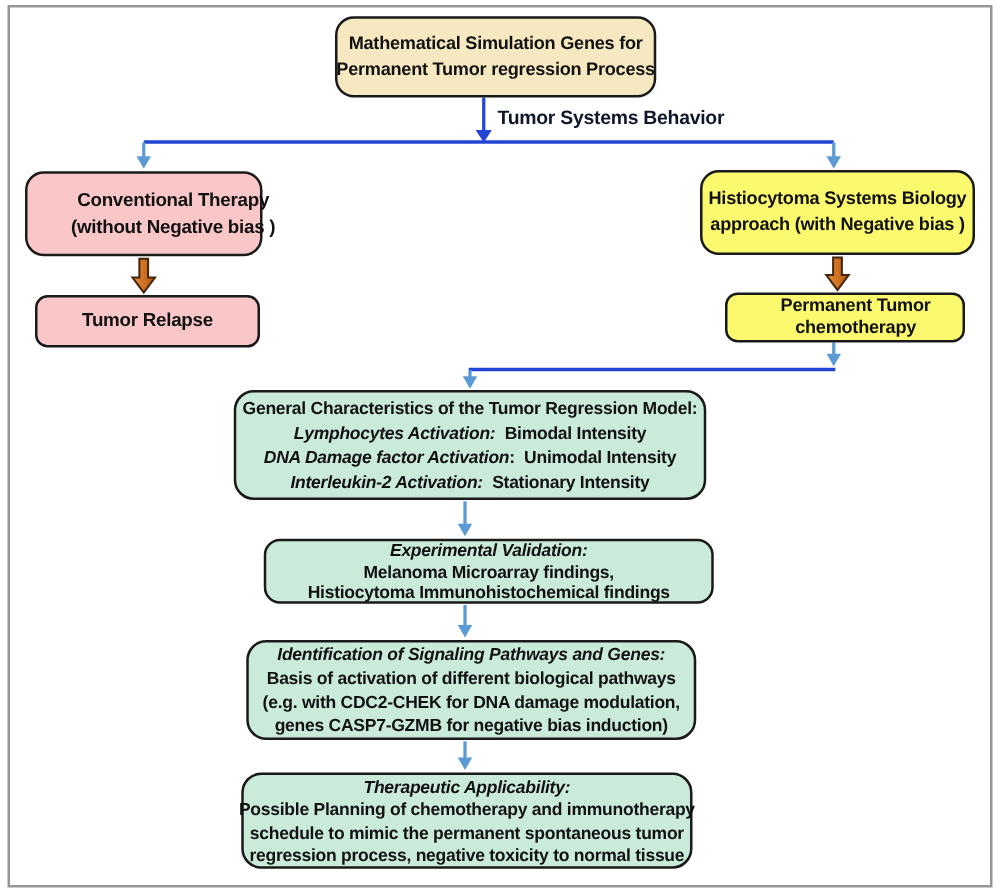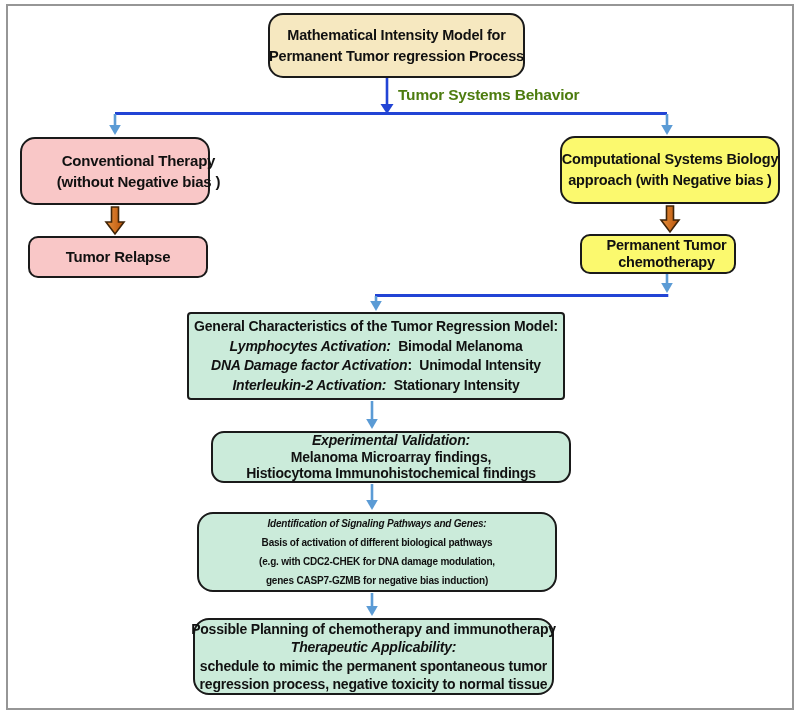--- a/index.html
+++ b/index.html
@@ -19,28 +19,28 @@
   }
   .tline{white-space:pre;}
   .cream{background:#F6E8C0;}
   .pink{background:#F9C7C7;}
   .yellow{background:#FBF96E;}
   .green{background:#CBEBDA;}
   #top-box{left:268px;top:13px;width:257px;height:65px;border-radius:15px;font-size:14.5px;line-height:21px;}
   #conv-box{left:20px;top:137px;width:190px;height:68px;border-radius:15px;font-size:15px;line-height:21px;padding-left:47px;}
   #relapse-box{left:28px;top:236px;width:180px;height:42px;border-radius:10px;font-size:15px;line-height:20px;}
   #comp-box{left:560px;top:136px;width:220px;height:68px;border-radius:15px;font-size:14.5px;line-height:21px;}
-  #elim-box{left:580px;top:234px;width:156px;height:40px;border-radius:10px;font-size:14.5px;line-height:17px;padding-left:17px;}
-  #green1{left:187px;top:312px;width:378px;height:88px;border-radius:4px;font-size:14px;line-height:19.5px;}
+  #elim-box{left:580px;top:234px;width:192px;height:40px;border-radius:10px;font-size:14.5px;line-height:17px;padding-left:17px;}
+  #green1{left:187px;top:312px;width:378px;height:88px;border-radius:16px;font-size:14px;line-height:19.5px;}
   #green2{left:211px;top:431px;width:360px;height:52px;border-radius:13px;font-size:14px;line-height:16.5px;}
-  #green3{left:197px;top:512px;width:360px;height:80px;border-radius:16px;font-size:10px;line-height:19px;}
+  #green3{left:197px;top:512px;width:360px;height:80px;border-radius:16px;font-size:14px;line-height:19px;}
   #green4{left:193px;top:618px;width:361px;height:77px;border-radius:16px;font-size:14px;line-height:18.5px;}
   #behavior-label{
     position:absolute;left:398px;top:86px;font-size:15.5px;font-weight:bold;
-    color:#4d7c0f;letter-spacing:-0.2px;white-space:pre;
+    color:#0f172a;letter-spacing:-0.2px;white-space:pre;
   }
   em{font-style:italic;}
 </style>
 </head>
 <body>
 
 <div id="canvas">
 
   <div id="frame"></div>
 
@@ -79,65 +79,65 @@
     <polygon points="366.2,419 377.8,419 372,429" fill="#5B9BD5"></polygon>
 
     <line x1="372" y1="484" x2="372" y2="501" stroke="#5B9BD5" stroke-width="2.6"></line>
     <polygon points="366.2,500 377.8,500 372,510" fill="#5B9BD5"></polygon>
 
     <line x1="372" y1="593" x2="372" y2="607" stroke="#5B9BD5" stroke-width="2.6"></line>
     <polygon points="366.2,606 377.8,606 372,616" fill="#5B9BD5"></polygon>
   </svg>
 
   <div id="top-box" class="box cream">
-      <div class="tline"><span>Mathematical Intensity Model for</span></div>
+      <div class="tline"><span>Mathematical Simulation Genes for</span></div>
       <div class="tline"><span>Permanent Tumor regression Process</span></div>
     </div>
 
   <div id="behavior-label">Tumor Systems Behavior</div>
 
   <div id="conv-box" class="box pink">
       <div class="tline"><span>Conventional Therapy</span></div>
       <div class="tline"><span>(without Negative bias )</span></div>
     </div>
 
   <div id="relapse-box" class="box pink">
     <div class="tline">Tumor Relapse</div>
   </div>
 
   <div id="comp-box" class="box yellow">
-      <div class="tline"><span>Computational Systems Biology</span></div>
+      <div class="tline"><span>Histiocytoma Systems Biology</span></div>
       <div class="tline"><span>approach (with Negative bias )</span></div>
     </div>
 
   <div id="elim-box" class="box yellow">
       <div class="tline"><span>Permanent Tumor</span></div>
       <div class="tline"><span>chemotherapy</span></div>
     </div>
 
   <div id="green1" class="box green">
       <div class="tline"><span>General Characteristics of the Tumor Regression Model:</span></div>
-      <div class="tline"><em>Lymphocytes Activation:</em><span>  Bimodal Melanoma</span></div>
+      <div class="tline"><em>Lymphocytes Activation:</em><span>  Bimodal Intensity</span></div>
       <div class="tline"><em>DNA Damage factor Activation</em><span>:  Unimodal Intensity</span></div>
       <div class="tline"><em>Interleukin-2 Activation:</em><span>  Stationary Intensity</span></div>
     </div>
 
   <div id="green2" class="box green">
       <div class="tline"><em>Experimental Validation:</em></div>
       <div class="tline"><span>Melanoma Microarray findings,</span></div>
       <div class="tline"><span>Histiocytoma Immunohistochemical findings</span></div>
     </div>
 
   <div id="green3" class="box green">
       <div class="tline"><em>Identification of Signaling Pathways and Genes:</em></div>
       <div class="tline"><span>Basis of activation of different biological pathways</span></div>
       <div class="tline"><span>(e.g. with CDC2-CHEK for DNA damage modulation,</span></div>
       <div class="tline"><span>genes CASP7-GZMB for negative bias induction)</span></div>
     </div>
 
   <div id="green4" class="box green">
+      <div class="tline"><em>Therapeutic Applicability:</em></div>
       <div class="tline"><span>Possible Planning of chemotherapy and immunotherapy</span></div>
-      <div class="tline"><em>Therapeutic Applicability:</em></div>
       <div class="tline"><span>schedule to mimic the permanent spontaneous tumor</span></div>
       <div class="tline"><span>regression process, negative toxicity to normal tissue</span></div>
     </div>
 
 </div>
 
 </body></html>

